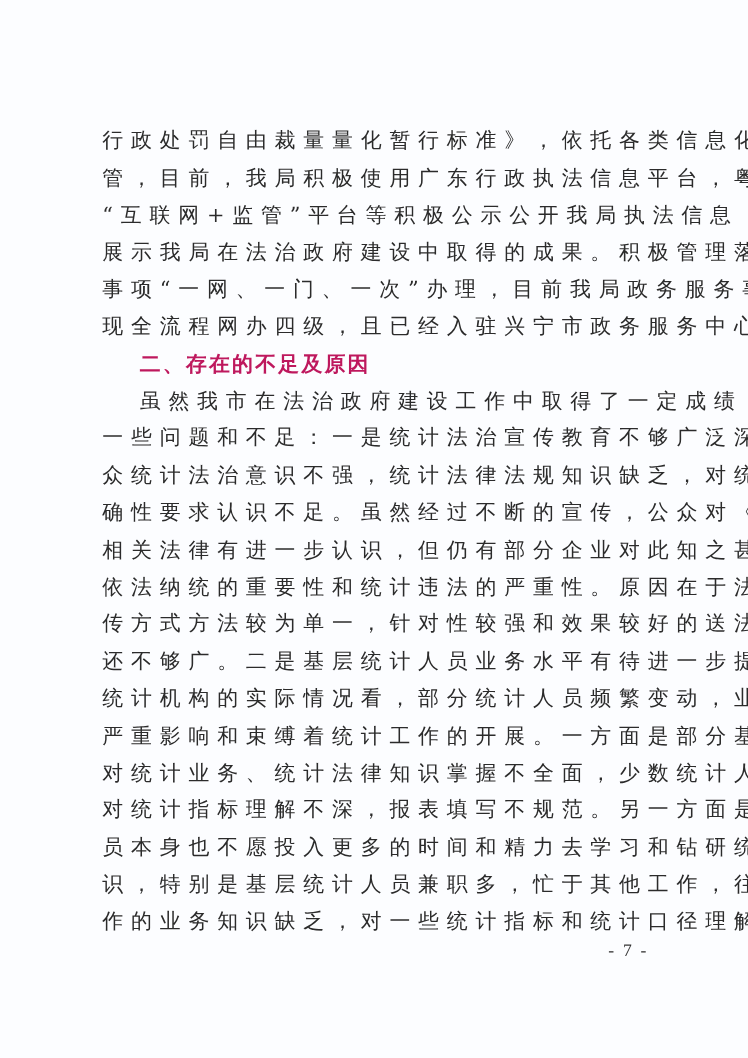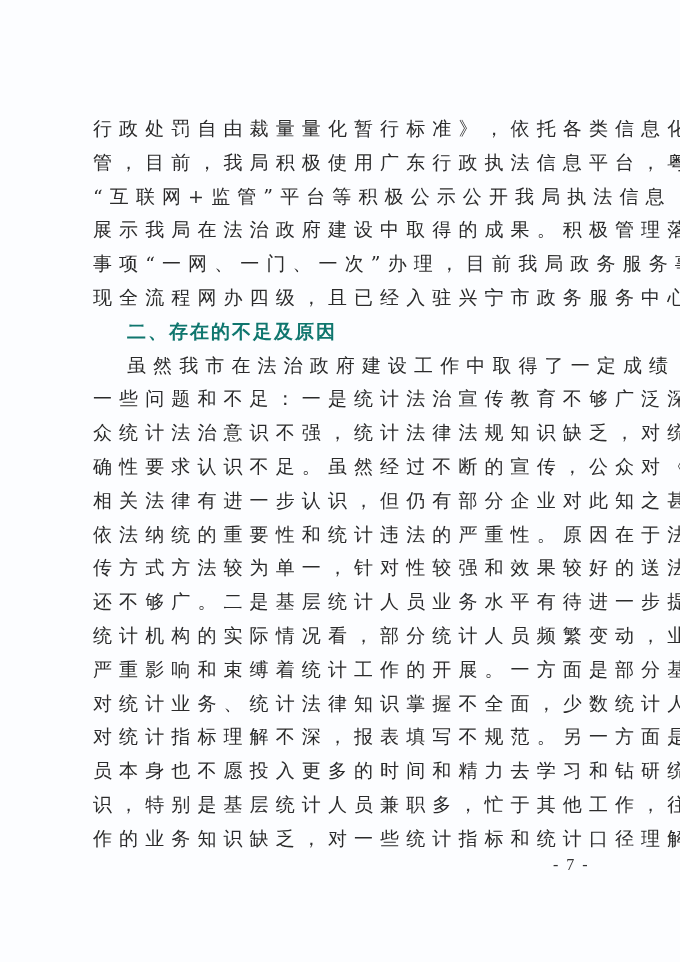--- a/index.html
+++ b/index.html
@@ -33,21 +33,21 @@
       font-size: 19px;
       white-space: nowrap;
       letter-spacing: 7.1px;
       color: #2b2b2b;
     }
     .line.heading {
       font-family: "DejaVu Sans", "Liberation Sans", sans-serif;
       font-weight: bold;
       padding-left: 34px;
       letter-spacing: 2px;
-      color: #0f766e;
+      color: #be185d;
     }
     .line.indent {
       padding-left: 34px;
     }
     .page-number {
       position: absolute;
       left: 553px;
       top: 856px;
       font-size: 16px;
       font-family: "Liberation Serif", serif;

